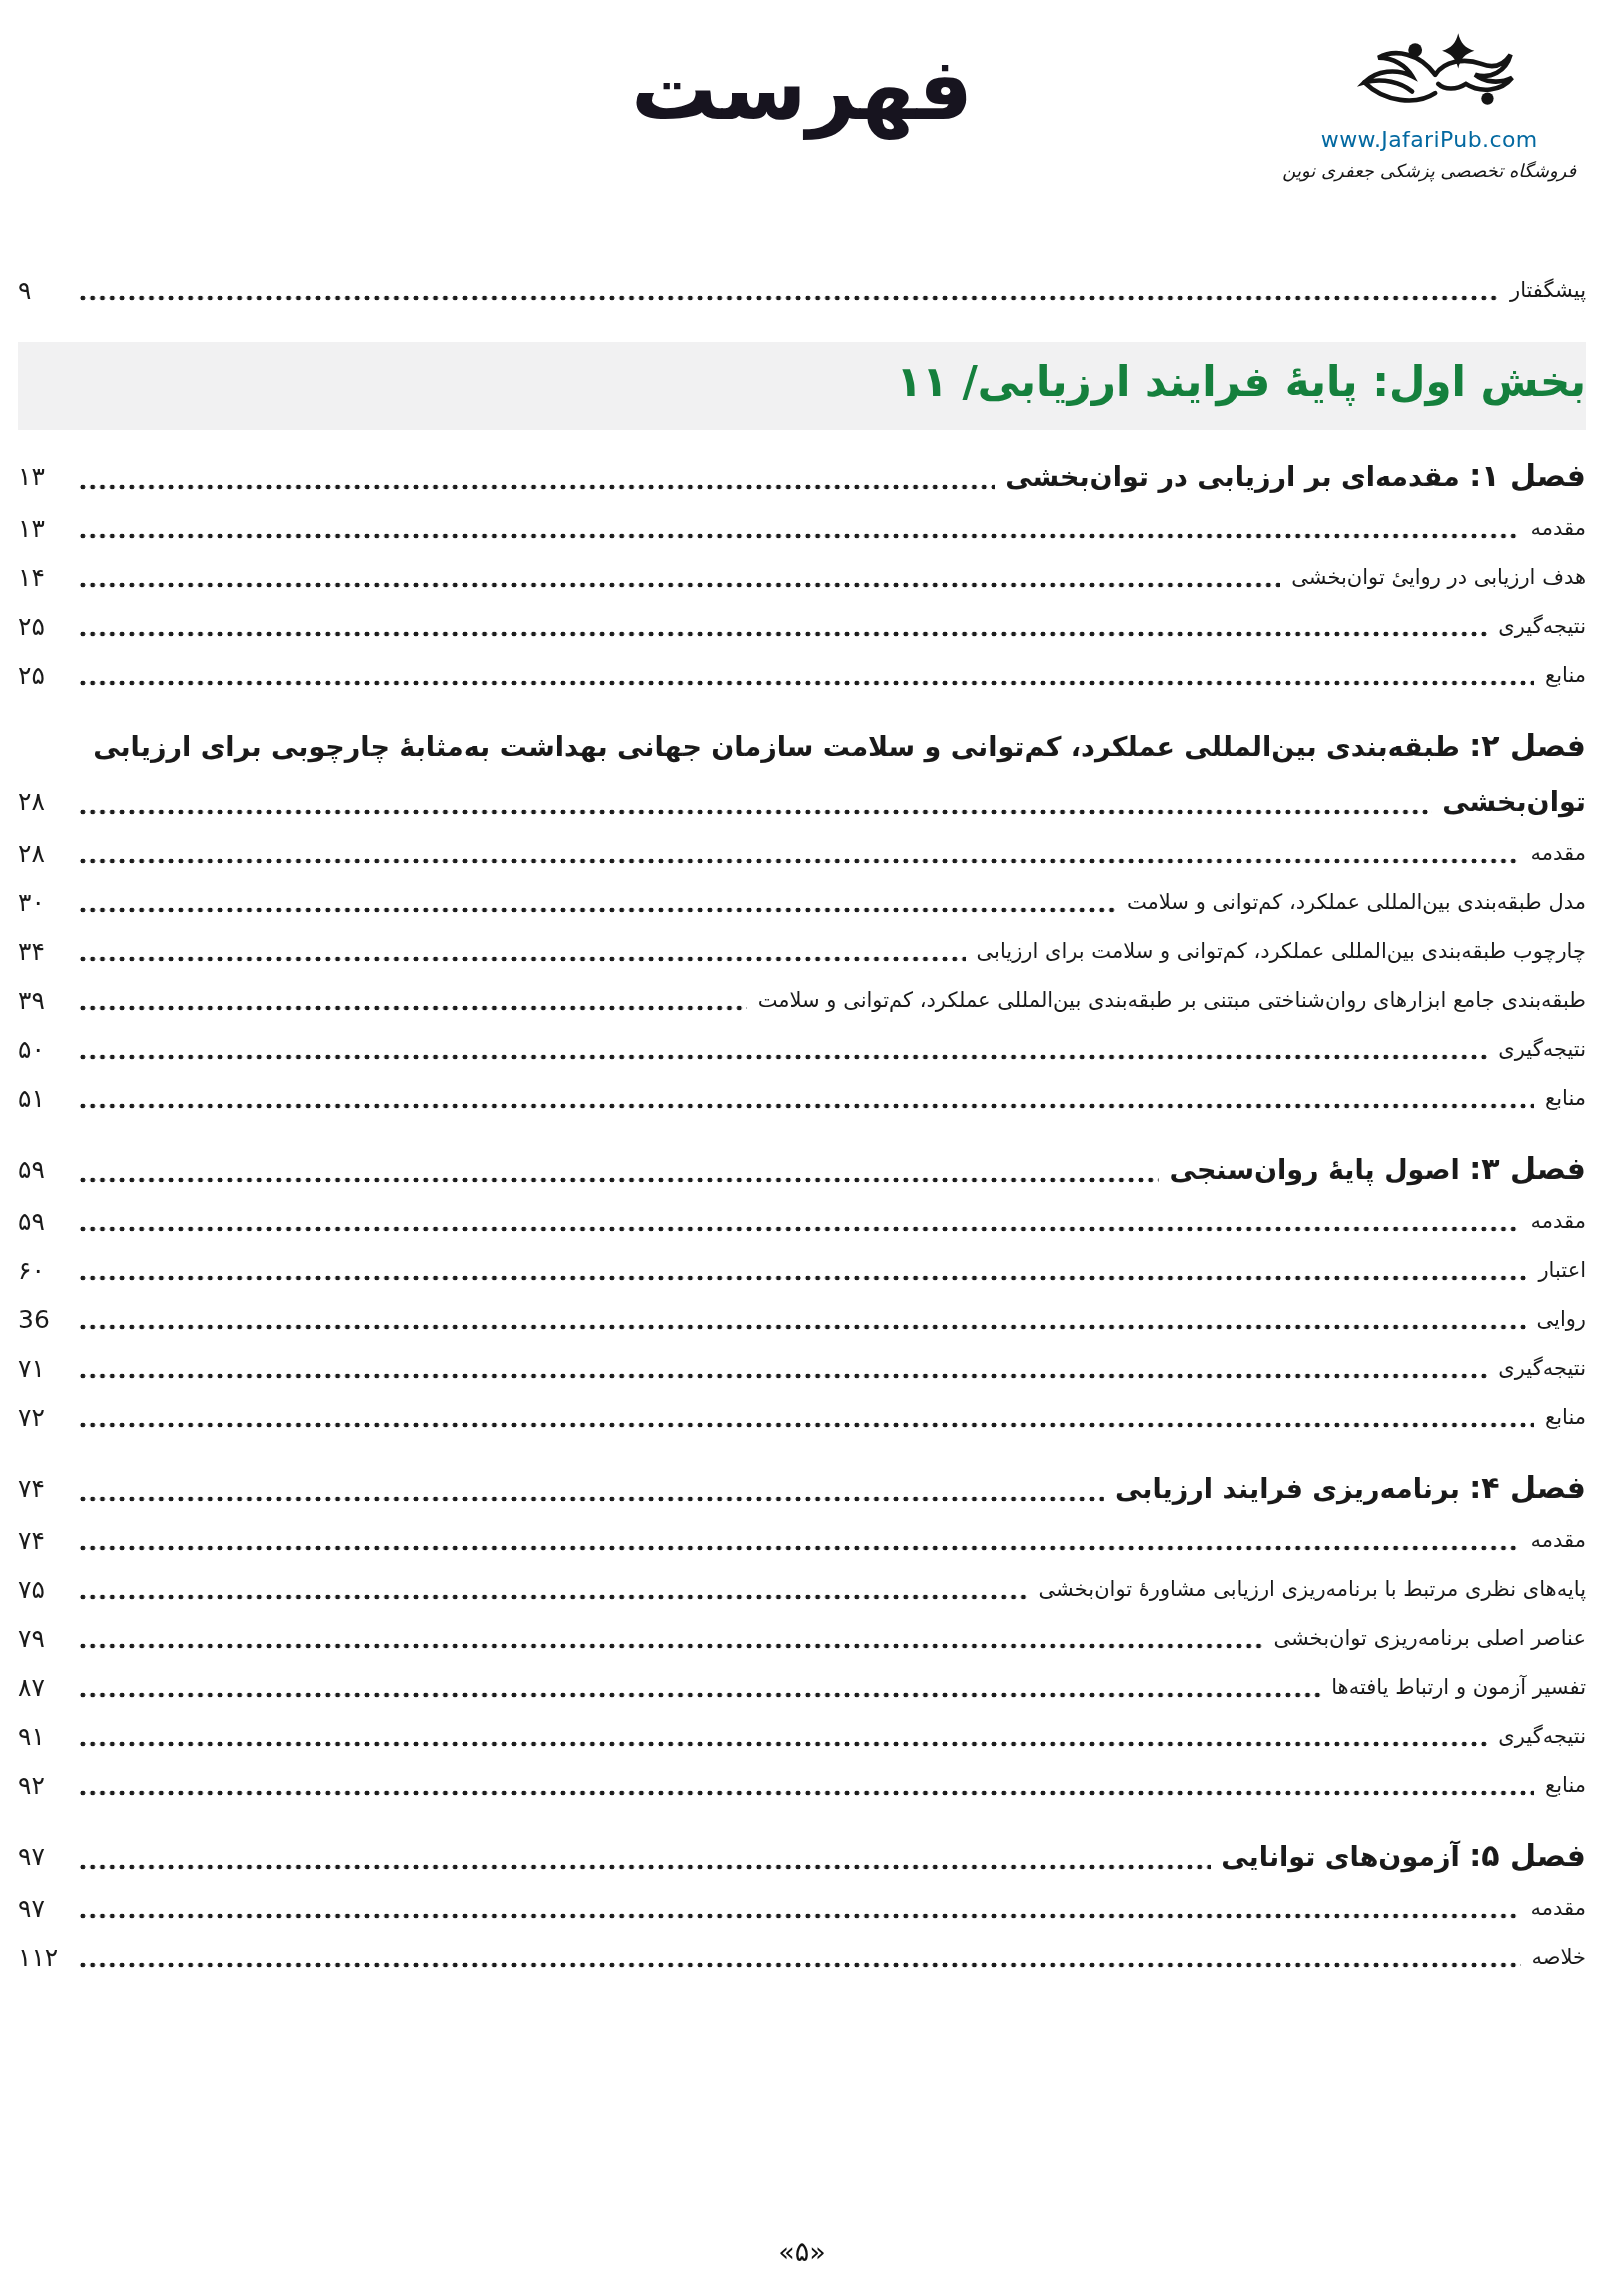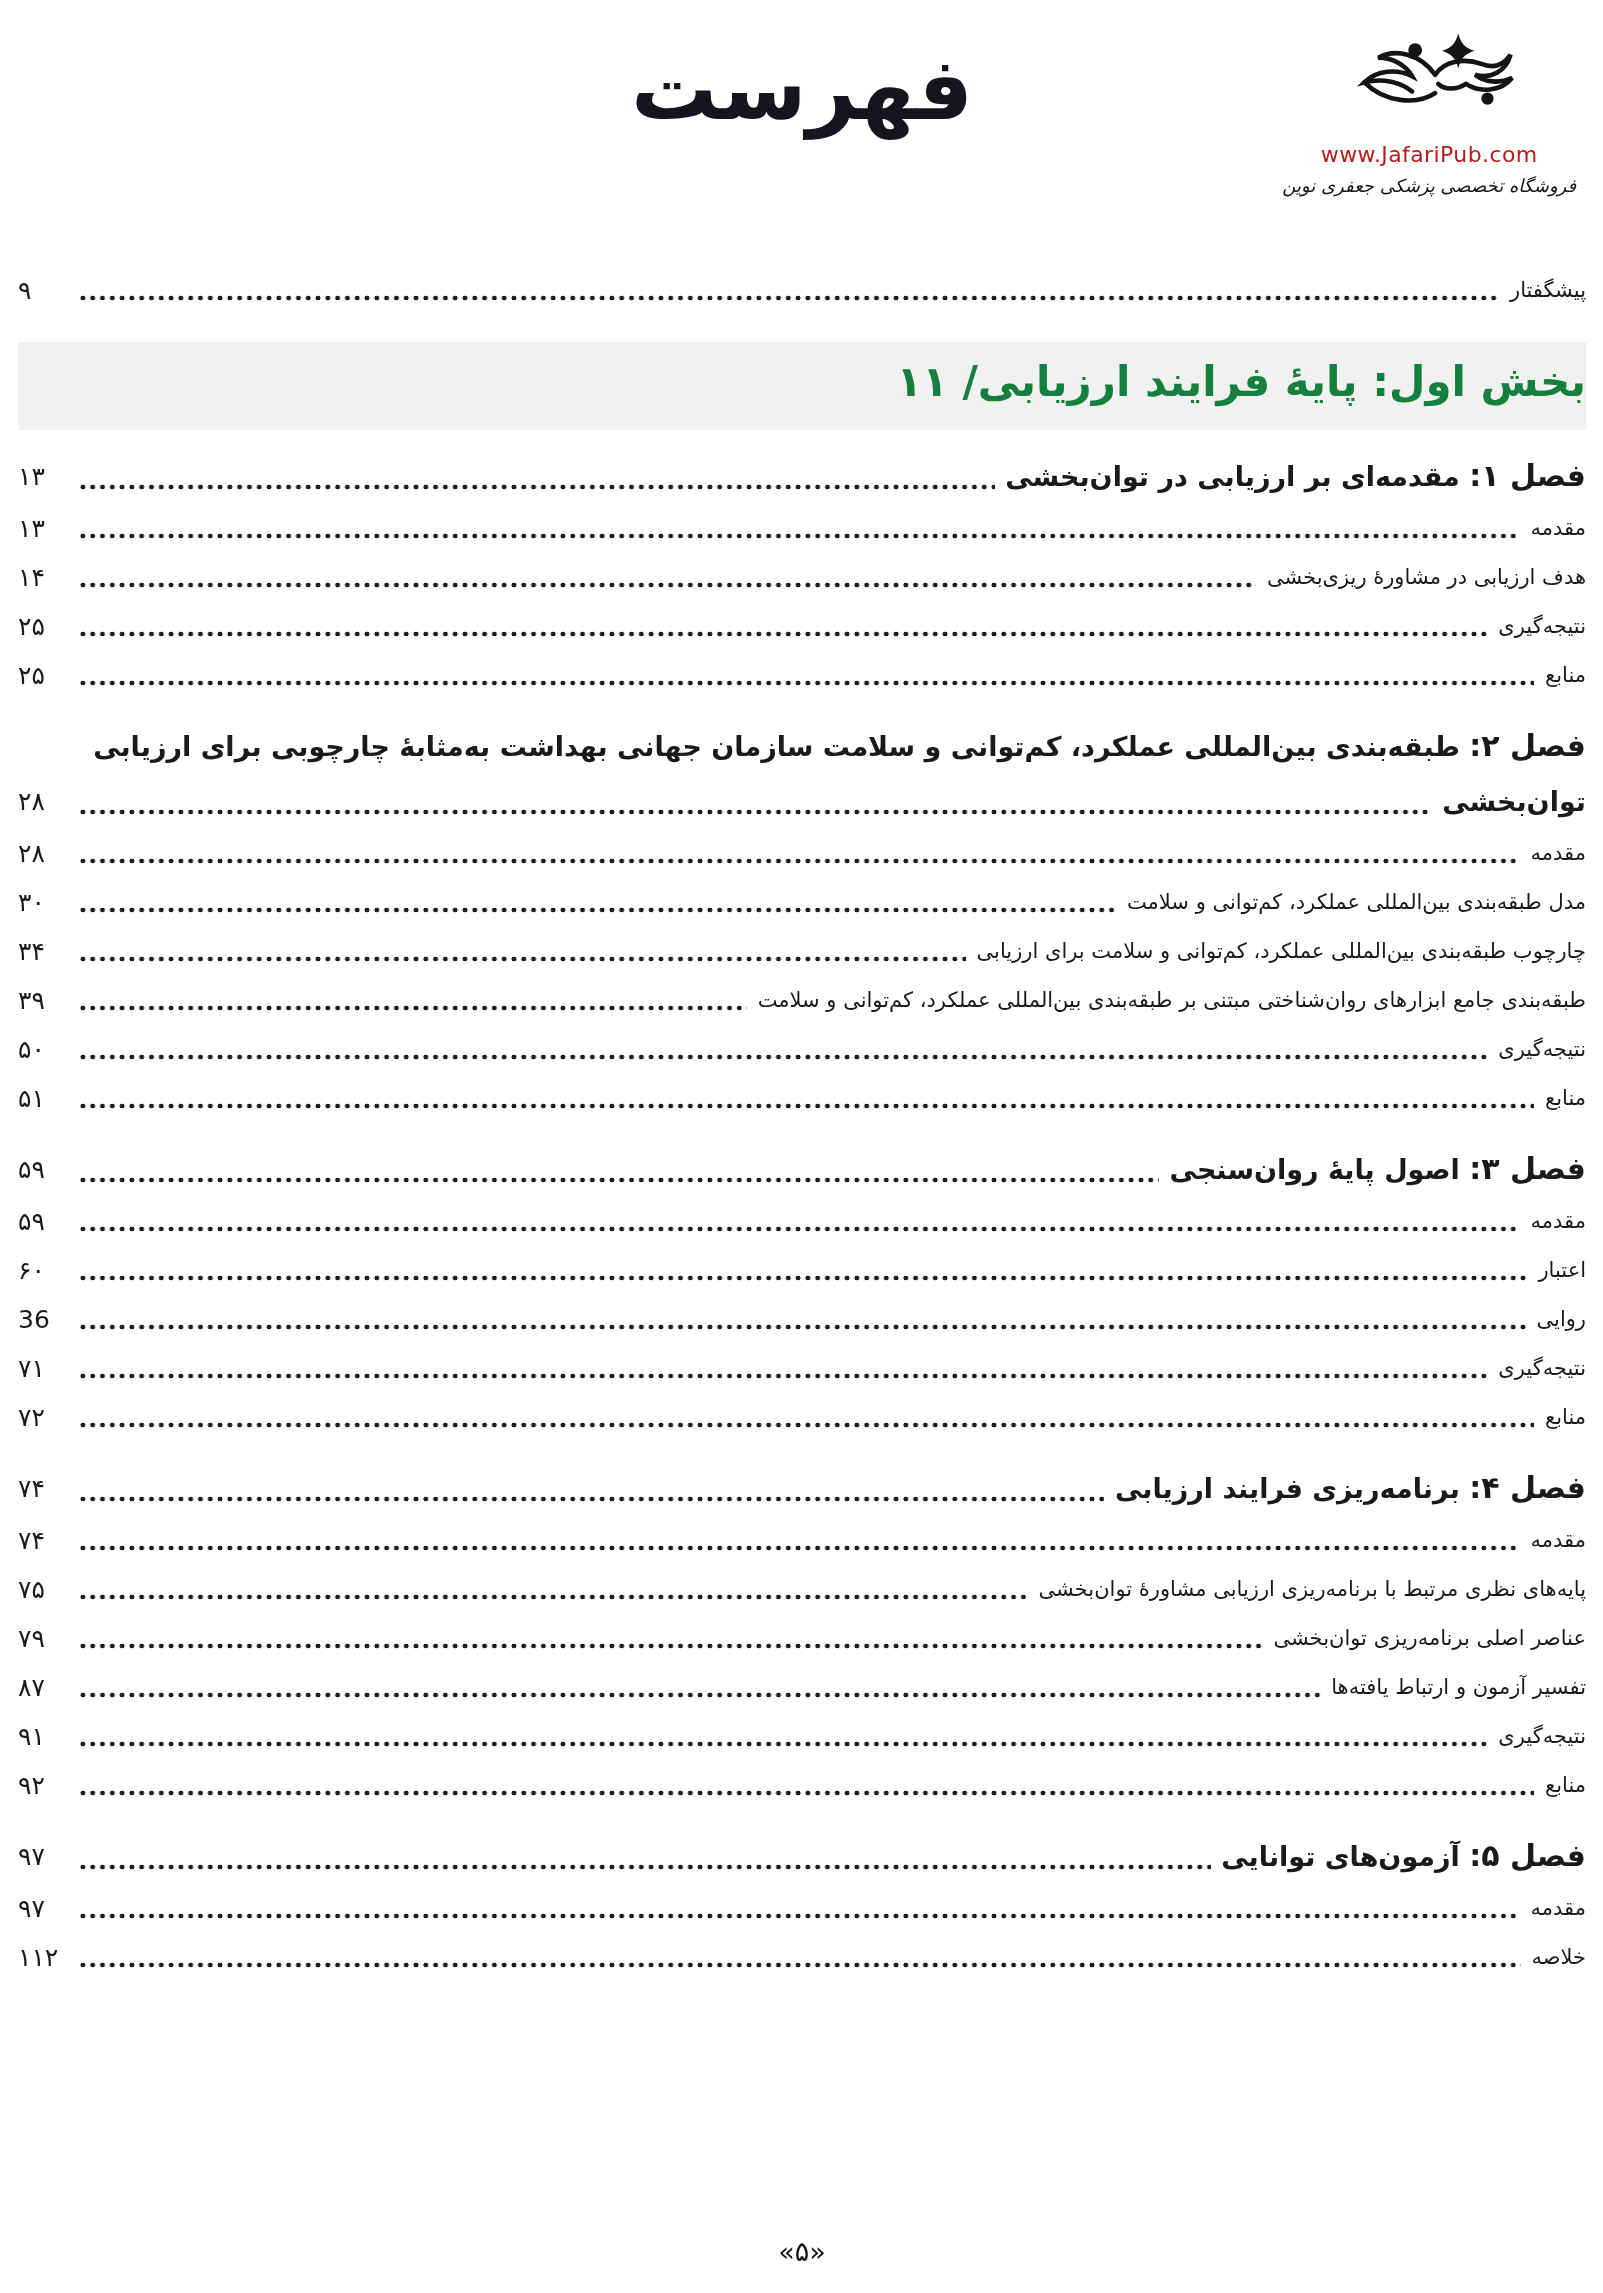--- a/index.html
+++ b/index.html
@@ -15,21 +15,21 @@
   .header{position:relative;height:209px;flex:none;}
   .page-title{
     text-align:center;font-size:86px;font-weight:bold;line-height:1.15;
     padding-top:12.5px;color:#17141f;
   }
   .logo{
     position:absolute;top:0;right:5.3px;width:303px;
     display:flex;flex-direction:column;align-items:center;direction:ltr;
   }
   .logo-mark{width:200px;height:100px;}
-  .logo-url{font-size:22px;color:#b91c1c;margin-top:15px;letter-spacing:0.4px;}
+  .logo-url{font-size:22px;color:#0369a1;margin-top:0;letter-spacing:0.4px;}
   .logo-tagline{font-size:18px;color:#161616;margin-top:8px;direction:rtl;font-style:italic;}
 
   .toc{flex:1;display:flex;flex-direction:column;}
 
   .row{display:flex;align-items:flex-end;column-gap:7.1px;}
   .row-content{flex:1;font-size:21px;line-height:49px;min-width:0;}
   .leader{
     background-image:radial-gradient(circle,#1c1c1c 2.2px,transparent 2.7px);
     background-size:9.8px 6.2px;background-repeat:repeat-x;
     background-position:left 0px bottom 14.3px;
@@ -89,21 +89,21 @@
       <div class="part-header">بخش اول: پایهٔ فرایند ارزیابی/ ۱۱</div>
       <div class="row chapter-row">
         <div class="row-content leader"><span class="lbl"><span class="ch-num">فصل ۱:</span> <span class="ch-title">مقدمه‌ای بر ارزیابی در توان‌بخشی</span></span></div>
         <div class="row-page">۱۳</div>
       </div>
       <div class="row item-row">
         <div class="row-content leader"><span class="lbl">مقدمه</span></div>
         <div class="row-page">۱۳</div>
       </div>
       <div class="row item-row">
-        <div class="row-content leader"><span class="lbl">هدف ارزیابی در مشاورهٔ ریزی‌بخشی</span></div>
+        <div class="row-content leader"><span class="lbl">هدف ارزیابی در رواییٔ توان‌بخشی</span></div>
         <div class="row-page">۱۴</div>
       </div>
       <div class="row item-row">
         <div class="row-content leader"><span class="lbl">نتیجه‌گیری</span></div>
         <div class="row-page">۲۵</div>
       </div>
       <div class="row item-row">
         <div class="row-content leader"><span class="lbl">منابع</span></div>
         <div class="row-page">۲۵</div>
       </div>

